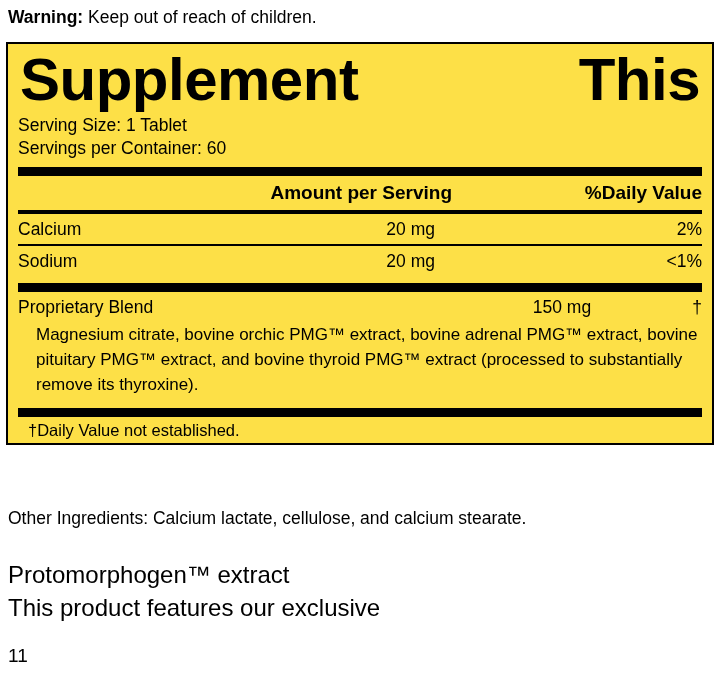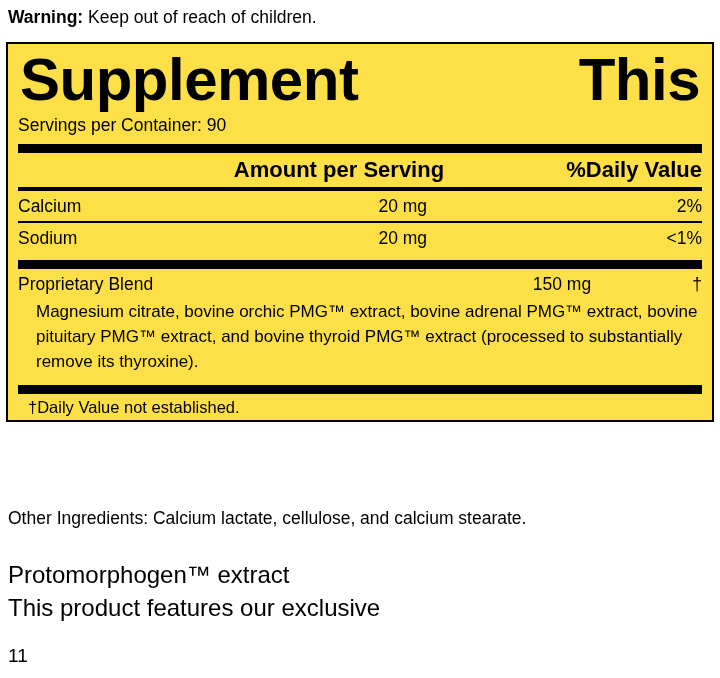--- a/index.html
+++ b/index.html
@@ -78,21 +78,21 @@
     width: 100%;
     border-collapse: collapse;
     font-size: 17.5px;
   }
   table.facts td, table.facts th {
     padding: 0;
     vertical-align: bottom;
   }
   .hdr-row th {
     font-weight: bold;
-    font-size: 22px;
+    font-size: 19px;
     line-height: 34px;
     text-align: right;
     padding-bottom: 2px;
     margin-top: 9px;
   }
   .hdr-row th.col-name { text-align: left; }
   .hdr-row th.col-amt  { text-align: right; padding-right: 60px;}
   .hdr-row th.col-dv   { text-align: right; }
 
   .nut-row td {
@@ -164,21 +164,22 @@
     <span class="bold">Warning:</span><span> Keep out of reach of children.</span>
   </div>
 
   <div class="panel">
 
     <div class="sf-title">
       <span>Supplement</span>
       <span>This</span>
     </div>
 
-    <div class="serving-line">Servings per Container: 90</div>
+    <div class="serving-line">Serving Size: 1 Tablet</div>
+    <div class="serving-line">Servings per Container: 60</div>
 
     <div class="rule-thick"></div>
 
     <table class="facts">
       <tbody>
         <tr class="hdr-row">
           <th class="col-name"></th>
           <th class="col-amt">Amount per Serving</th>
           <th class="col-dv">%Daily Value</th>
         </tr>

